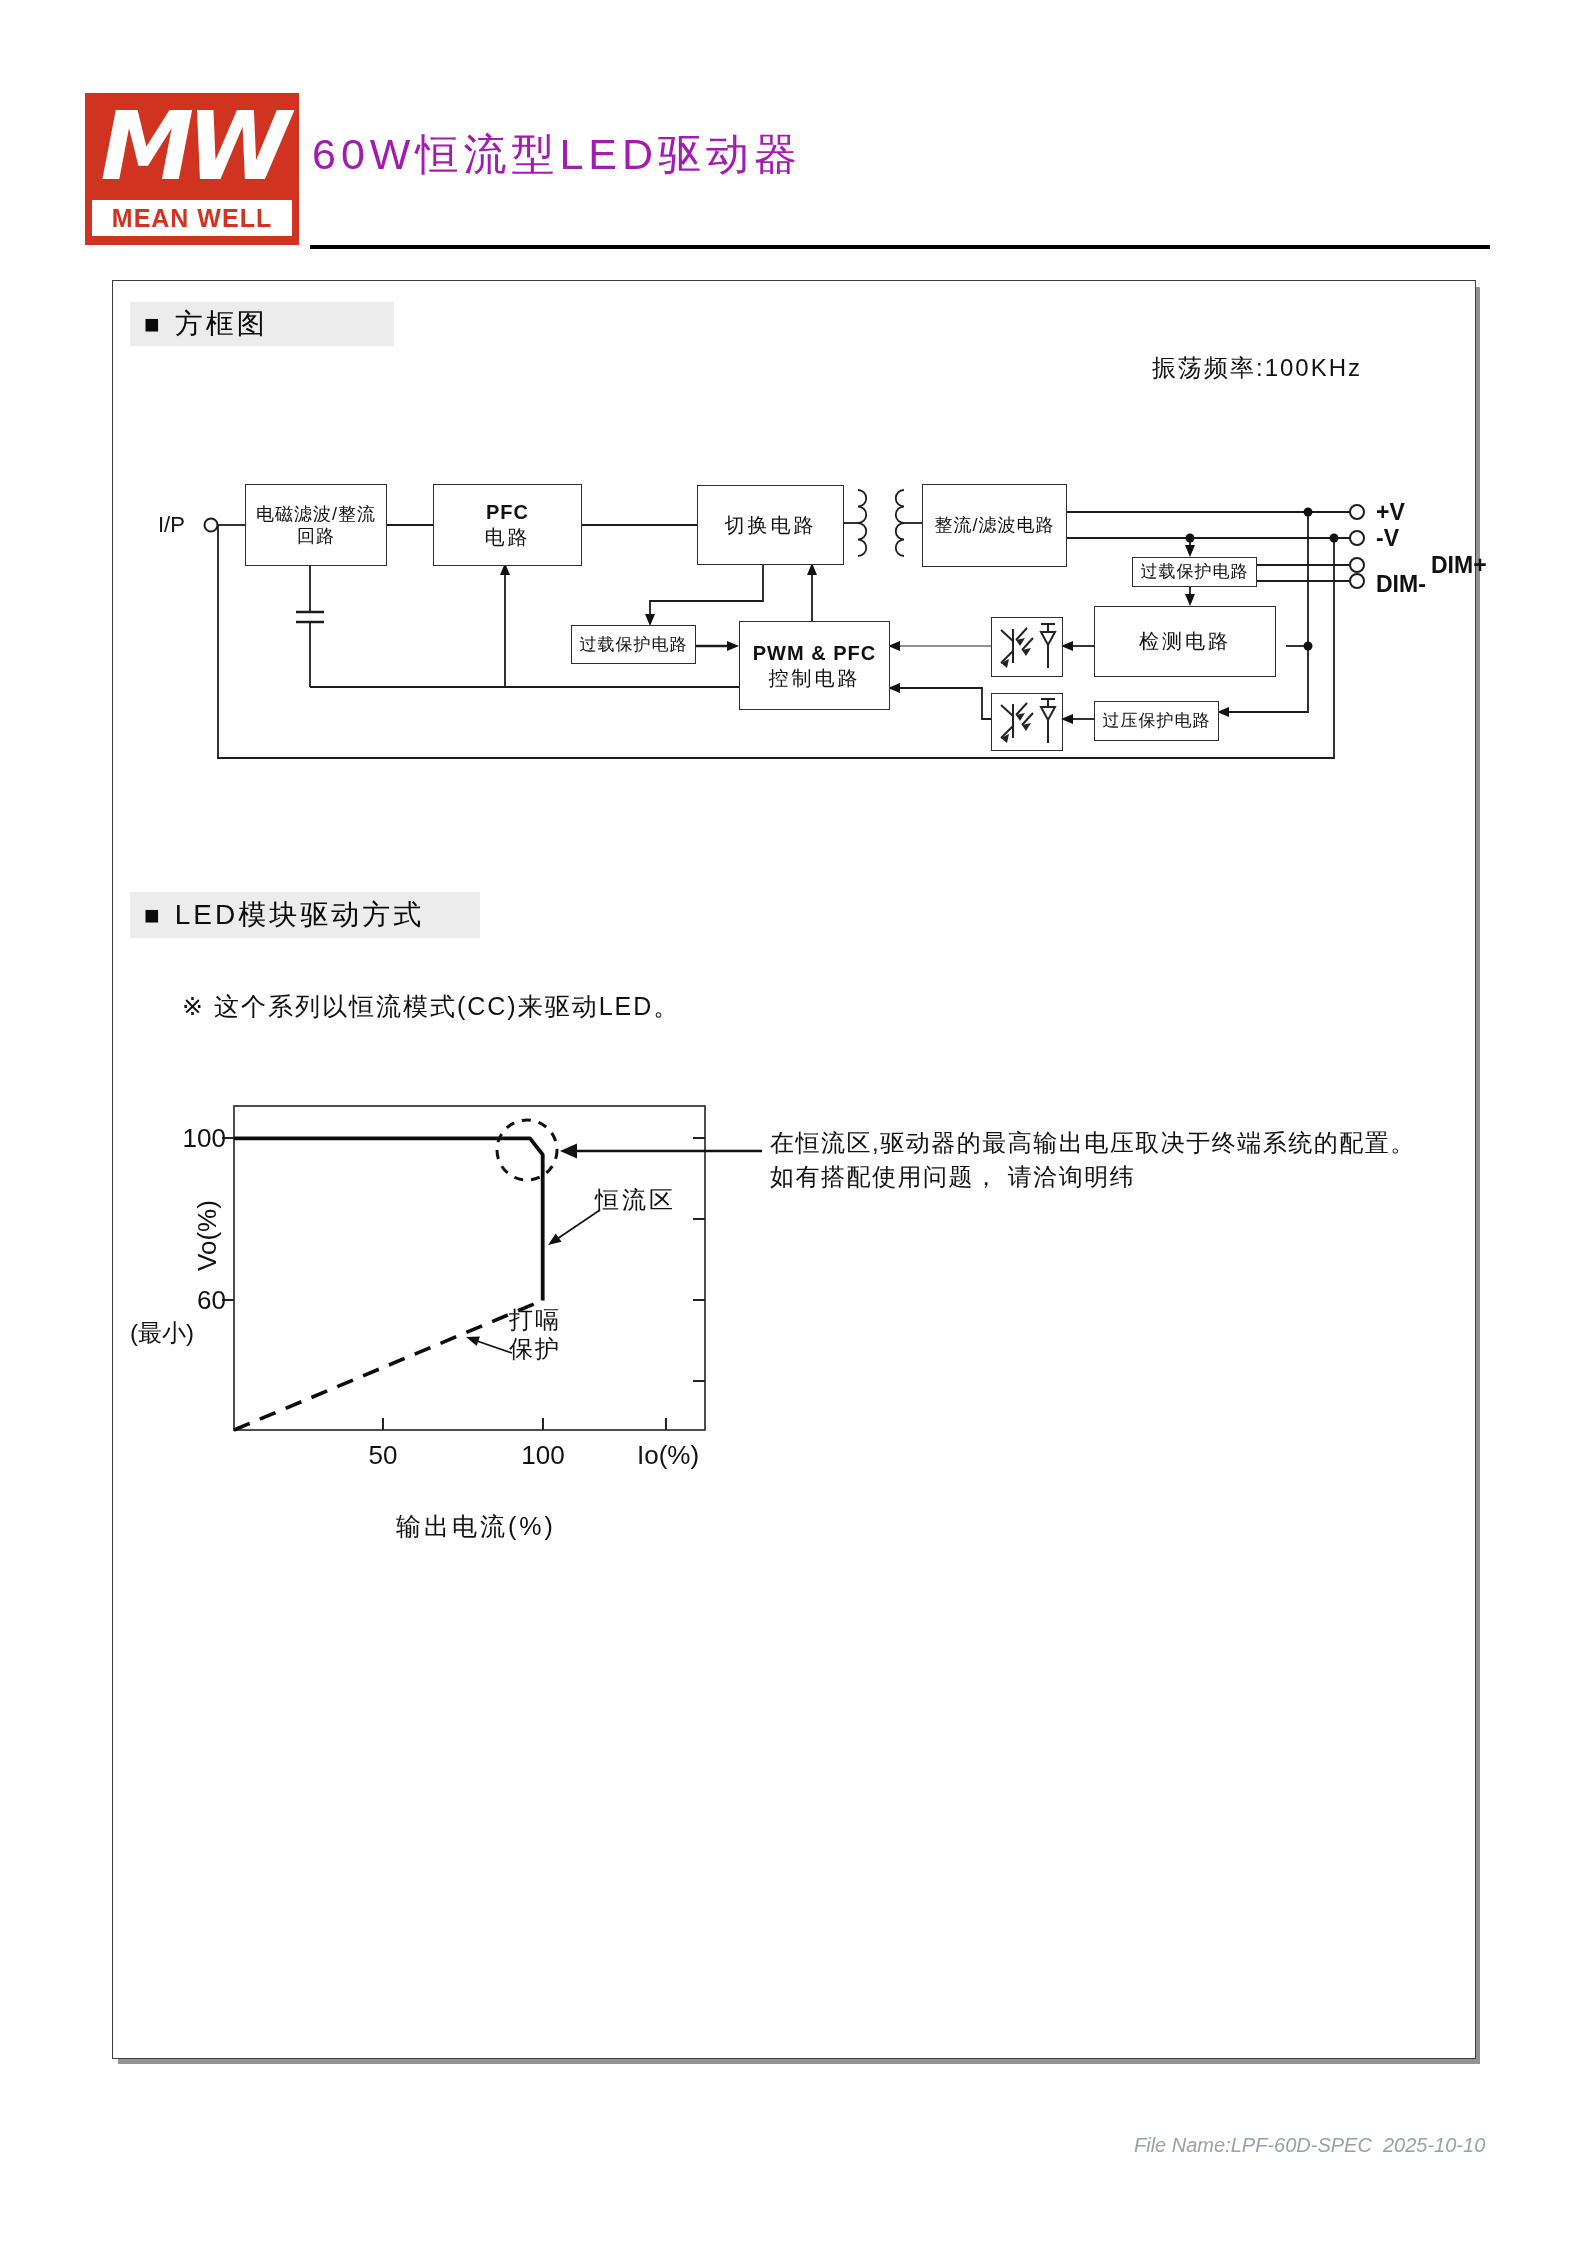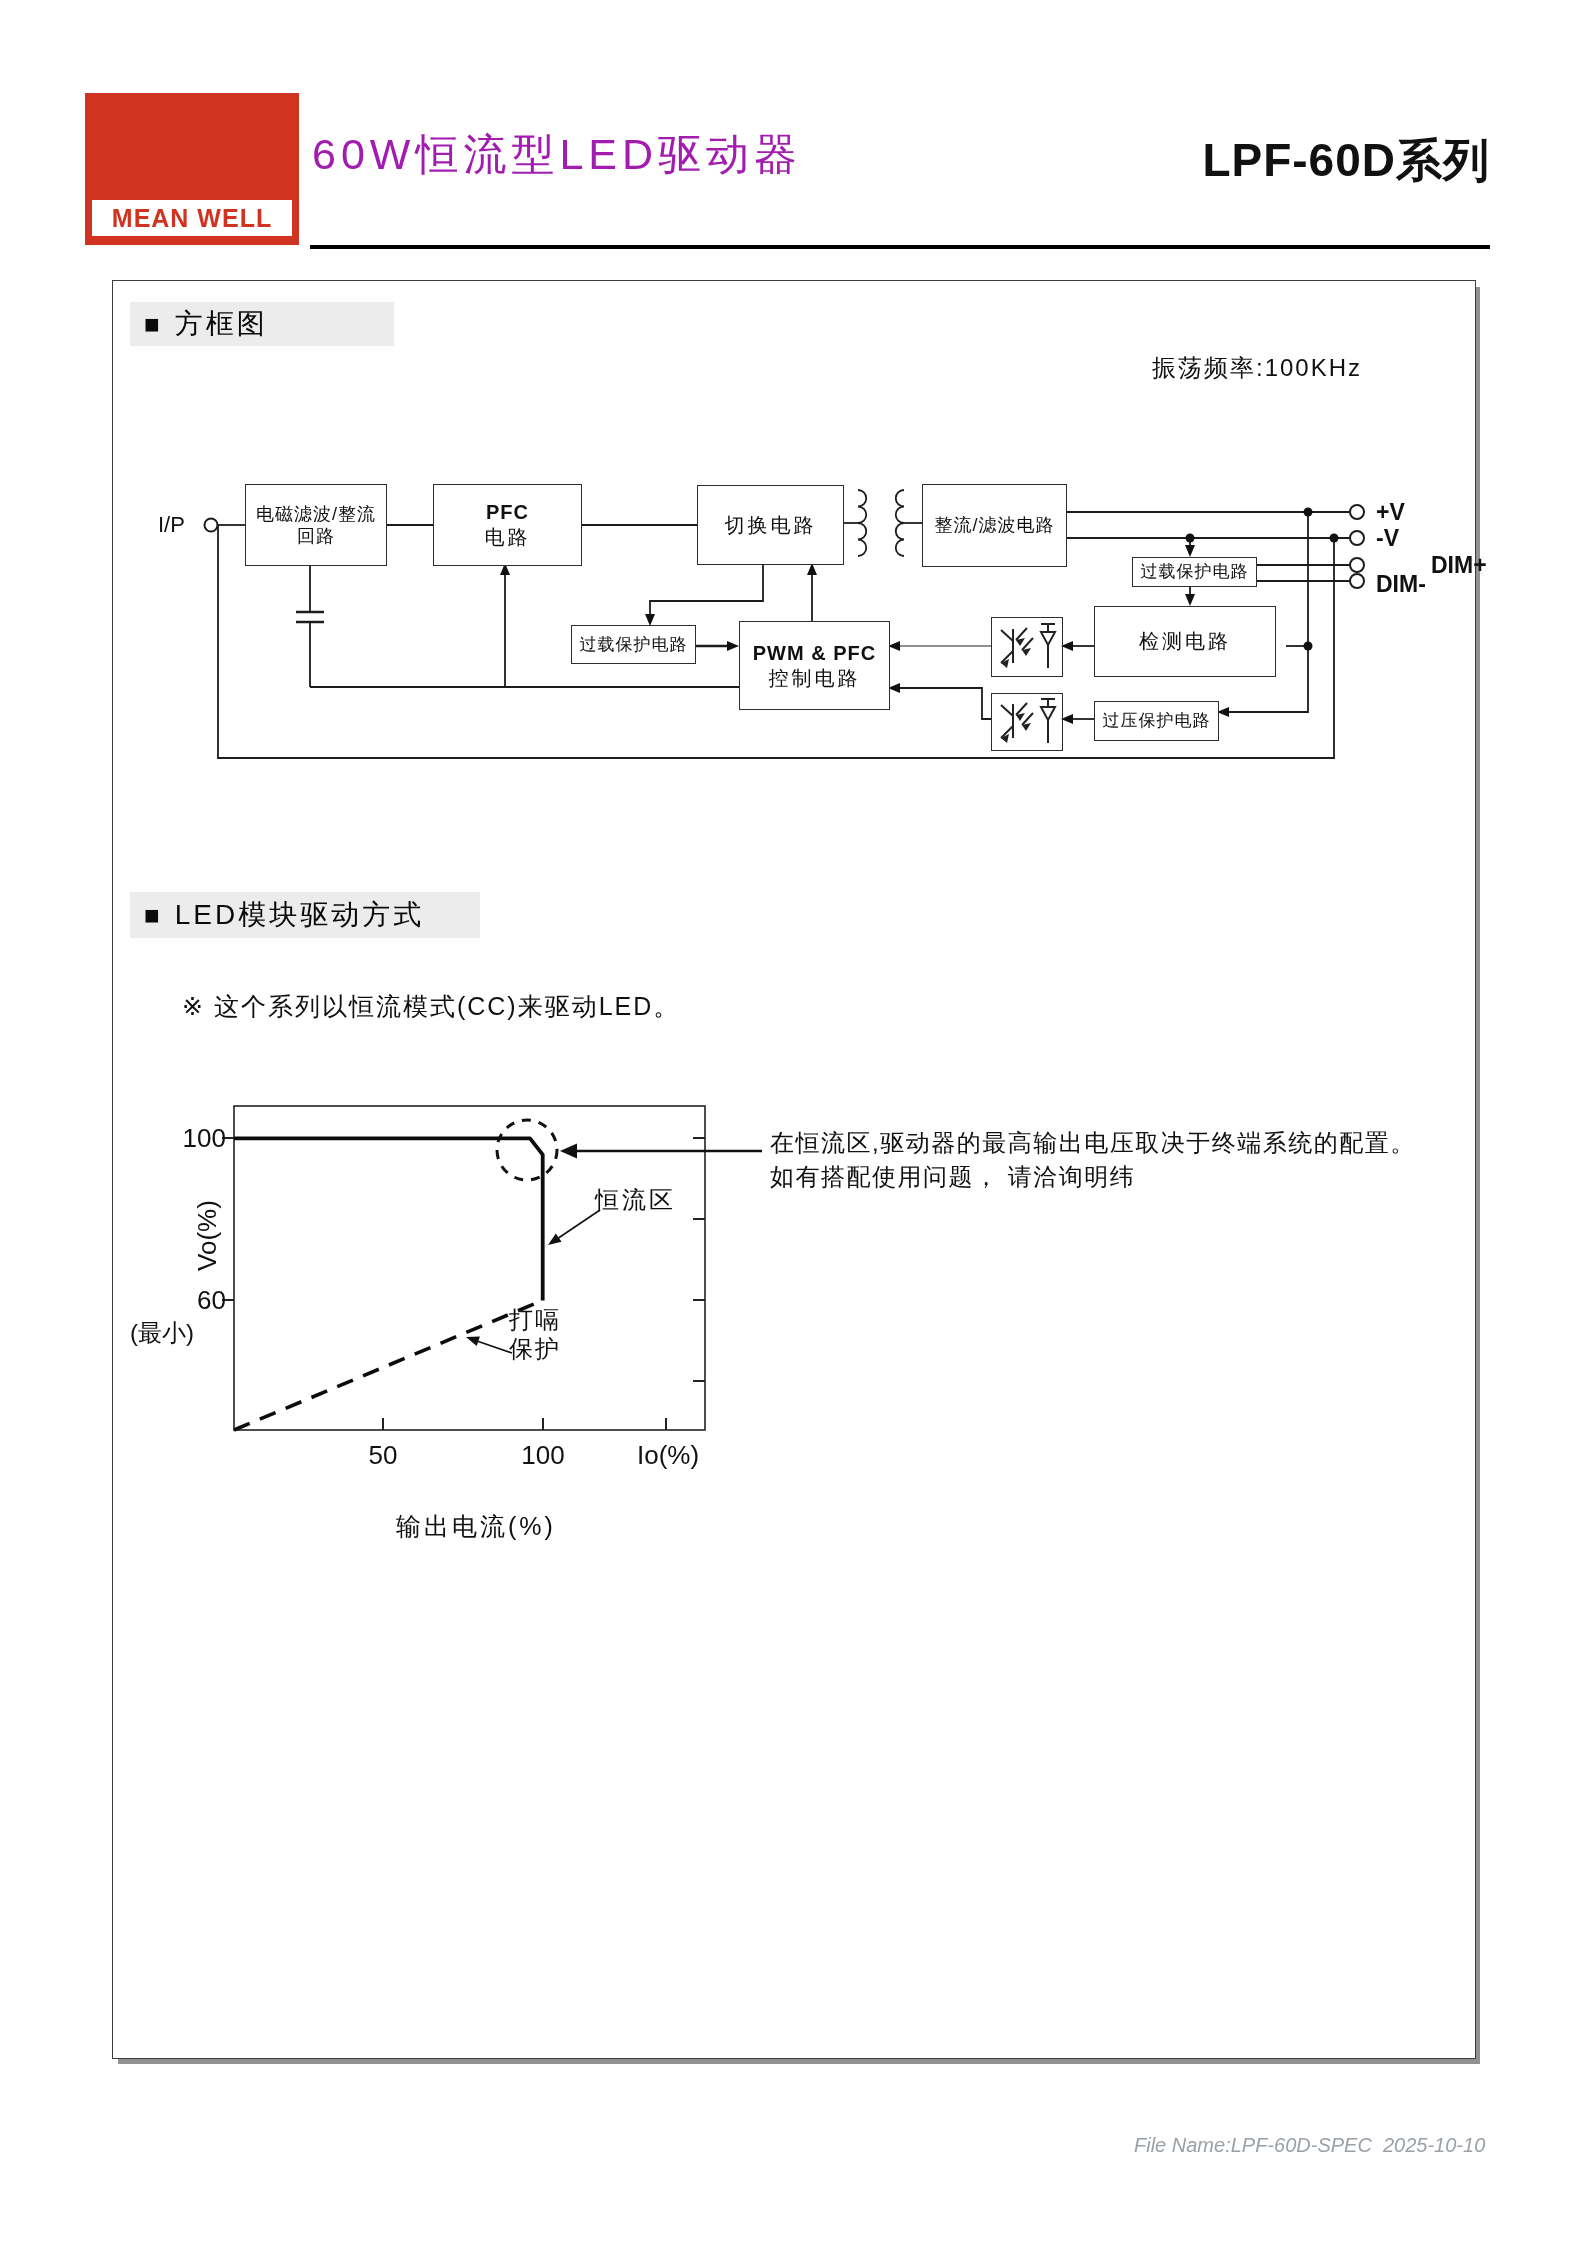--- a/index.html
+++ b/index.html
@@ -39,26 +39,26 @@
   .ann{font-size:24px;letter-spacing:1.5px;}
   .footer{left:1134px;top:2134px;width:340px;font-size:20px;font-style:italic;color:#9aa0a6;white-space:pre;}
   svg{position:absolute;left:0;top:0;}
 </style>
 </head>
 <body>
 
 <div class="page">
 
   <div class="abs logo">
+    <div class="logo-mw">MW</div>
     <div class="logo-band">
       <span>MEAN WELL</span>
     </div>
   </div>
   <div class="abs hd-title">60W恒流型LED驱动器</div>
-  <div class="abs hd-series">LPF-60D系列</div>
   <div class="abs hd-rule"></div>
 
   <div class="abs main-box"></div>
 
   <div class="abs sec-head" style="left:130px;top:302px;width:236px;height:44px;">
     <span class="sq">■</span>
     <span>方框图</span>
   </div>
   <div class="abs osc">振荡频率:100KHz</div>
 

